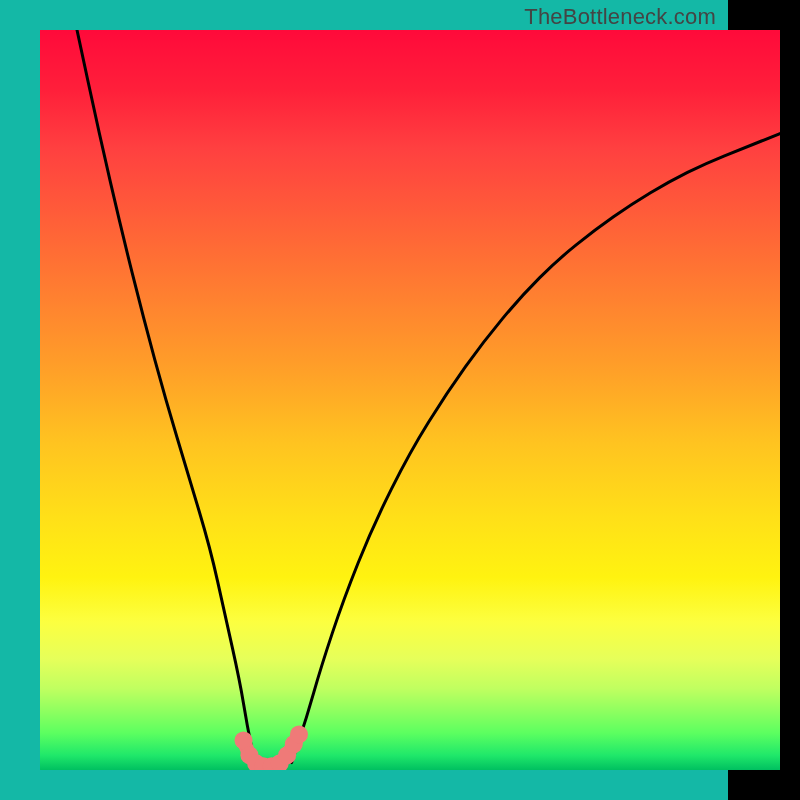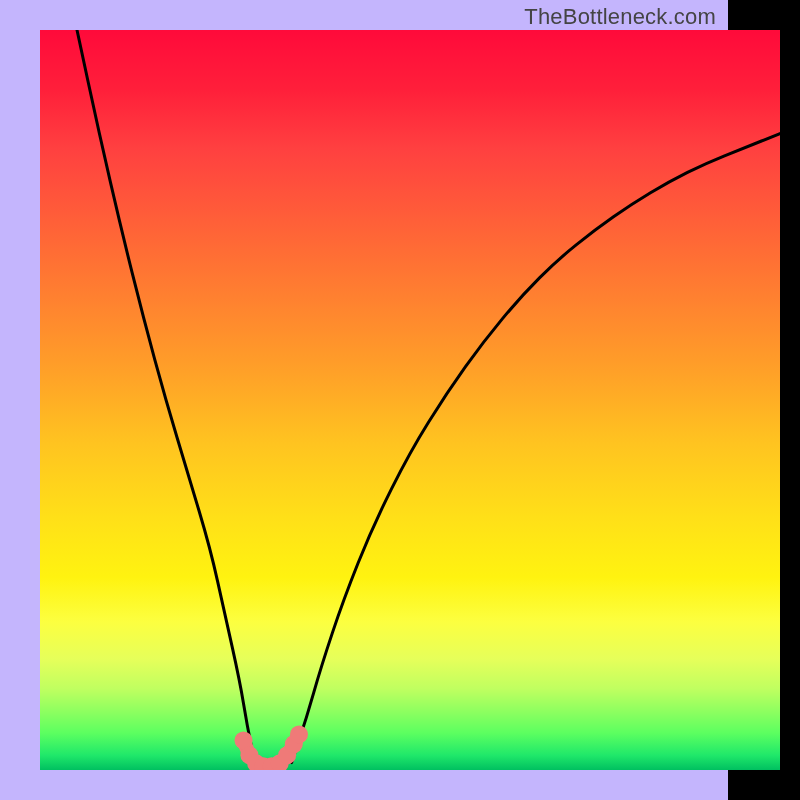--- a/index.html
+++ b/index.html
@@ -10,21 +10,21 @@
     overflow: hidden;
     background: #000;
     font-family: Arial, Helvetica, sans-serif;
   }
   .frame {
     position: absolute;
     left: 0;
     top: 0;
     width: 728px;
     height: 800px;
-    background: #c4b5fd;
+    background: #14b8a6;
     text-align: right;
   }
   .plot-area {
     position: absolute;
     left: 40px;
     top: 30px;
     width: 740px;
     height: 740px;
     background: linear-gradient(
       to bottom,

